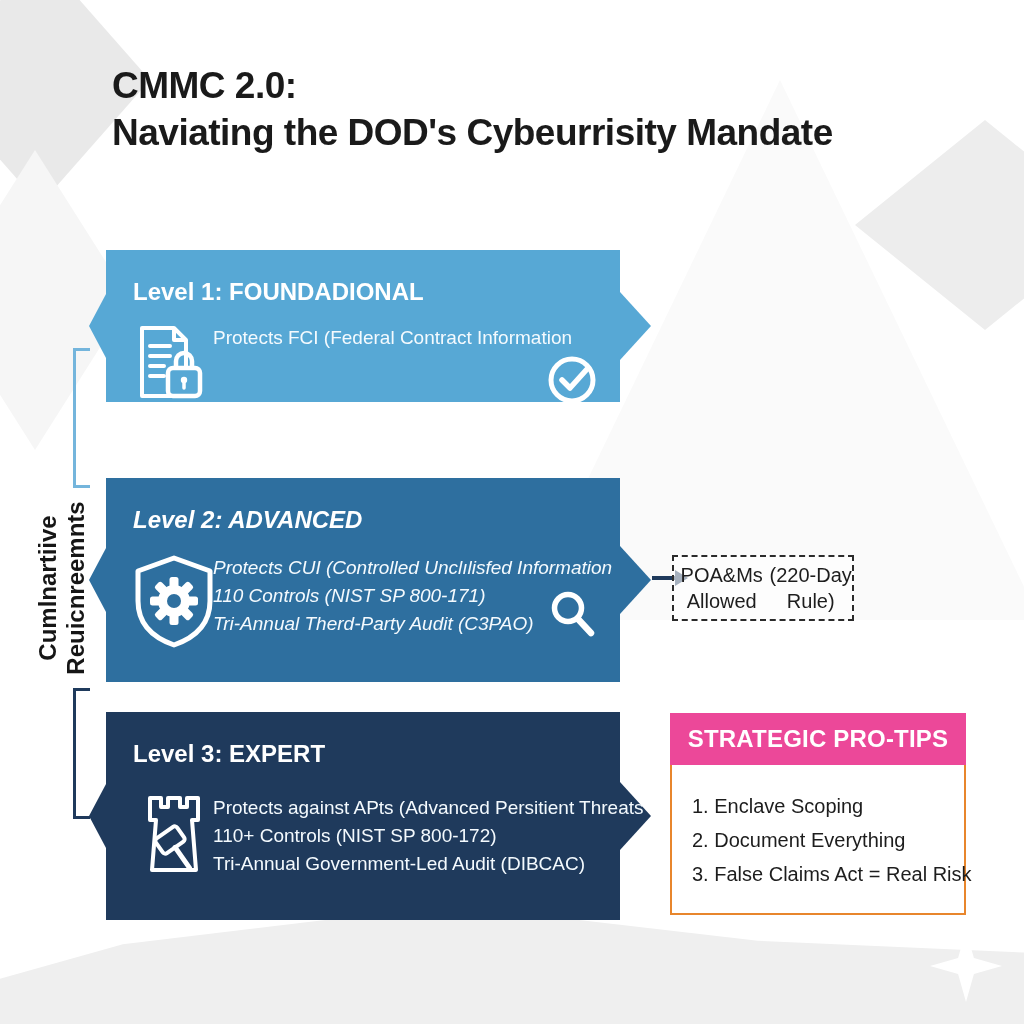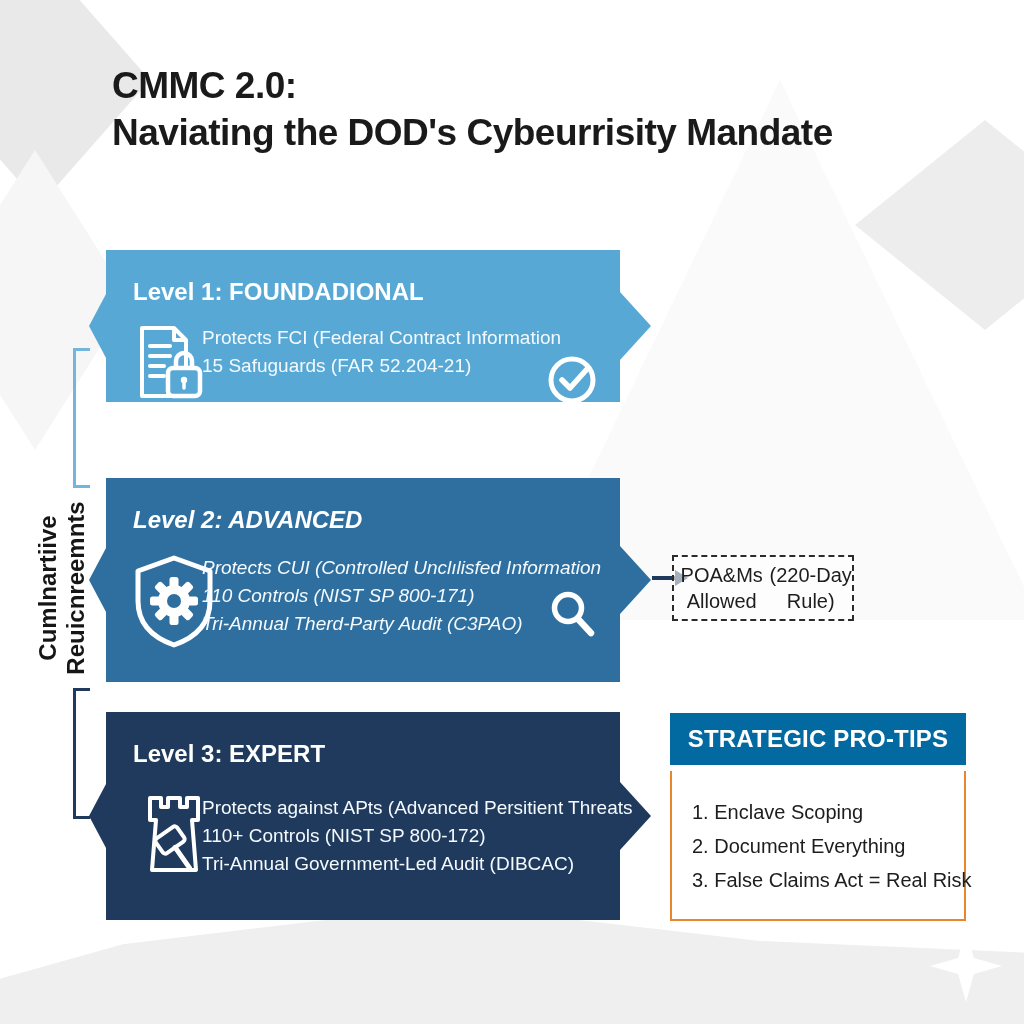--- a/index.html
+++ b/index.html
@@ -23,21 +23,21 @@
   }
   
   .level-box{left:106px;width:514px;}
   .level-rect{position:absolute;inset:0;}
   .tip-left{position:absolute;left:-17px;top:50%;margin-top:-32px;width:17px;height:64px;
     clip-path:polygon(100% 0,0 50%,100% 100%);}
   .tip-right{position:absolute;right:-31px;top:50%;margin-top:-34px;width:31px;height:68px;
     clip-path:polygon(0 0,100% 50%,0 100%);}
   .level-header{position:absolute;left:27px;top:28px;color:#ffffff;font-weight:bold;font-size:24px;white-space:nowrap;}
   .level-icon{position:absolute;left:22px;}
-  .level-lines{position:absolute;left:96px;color:#f4fafe;font-size:19px;line-height:28px;white-space:nowrap;}
+  .level-lines{position:absolute;left:107px;color:#f4fafe;font-size:19px;line-height:28px;white-space:nowrap;}
   .side-icon{position:absolute;right:20px;}
   
   .bracket{border-style:solid;border-width:3px 0 3px 3px;width:14px;}
   
   .side-label{
     left:-58px;top:560px;width:240px;height:56px;
     transform:rotate(-90deg);
     color:#161616;font-weight:bold;font-size:24px;line-height:28px;
     text-align:center;white-space:nowrap;
   }
@@ -93,21 +93,20 @@
       <path d="M46 6 V18 H58" stroke="#fff" stroke-width="4" stroke-linejoin="round"></path>
       <path d="M22 24 H42 M22 34 H42 M22 44 H36 M22 54 H36" stroke="#fff" stroke-width="4" stroke-linecap="round"></path>
       <rect x="40" y="46" width="32" height="28" rx="5" stroke="#fff" stroke-width="4.5" fill="#57A8D5"></rect>
       <path d="M48 46 V39 a8 8 0 0 1 16 0 V46" stroke="#fff" stroke-width="4.5" fill="none"></path>
       <circle cx="56" cy="58" r="3.2" fill="#fff"></circle>
       <path d="M56 60 V66" stroke="#fff" stroke-width="3.5" stroke-linecap="round"></path>
     </svg>
   </span>
   <div class="level-lines" style="top:74px;">
     <div>Protects FCI (Federal Contract Information</div>
-    <div>15 Safuguards (FAR 52.204-21)</div>
   </div>
   <span class="side-icon" style="top:102px;">
     <svg width="54" height="54" viewBox="0 0 54 54" fill="none">
       <circle cx="26" cy="28" r="21" stroke="#fff" stroke-width="5"></circle>
       <path d="M16 28 L24 36 L42 16" stroke="#fff" stroke-width="5.5" stroke-linecap="round" stroke-linejoin="round"></path>
     </svg>
   </span>
 </div>
 
 <div class="abs level-box" style="top:478px;height:204px;font-style:italic;">
@@ -168,19 +167,19 @@
 
 <div class="abs arrow-line" style="left: 652px; top: 576px; width: 24px; background-color: rgb(31, 58, 92);"></div>
 <div class="abs arrow-head" style="left: 675px; top: 570px; border-left-color: rgb(31, 58, 92);"></div>
 
 <div class="abs poam-box">
   <div>POA&amp;Ms Allowed</div>
   <div>(220-Day Rule)</div>
 </div>
 
 <div class="abs tips-box">
-  <div class="tips-header" style="background-color: #0369a1;">STRATEGIC PRO-TIPS</div>
-  <div class="tips-body" style="border-color: rgb(232, 134, 44); margin-top: 6px;">
+  <div class="tips-header" style="background-color: #ec4899;">STRATEGIC PRO-TIPS</div>
+  <div class="tips-body" style="border-color: rgb(232, 134, 44);">
     <div class="tips-item">1. Enclave Scoping</div>
     <div class="tips-item">2. Document Everything</div>
     <div class="tips-item">3. False Claims Act = Real Risk</div>
   </div>
 </div>
 
 </body></html>

